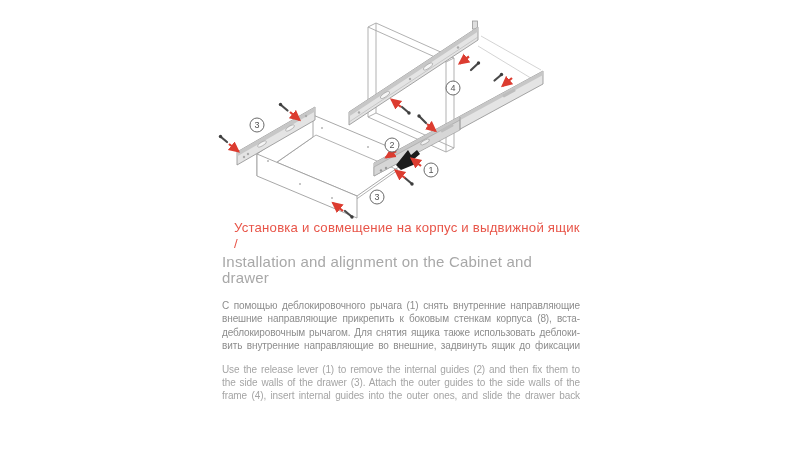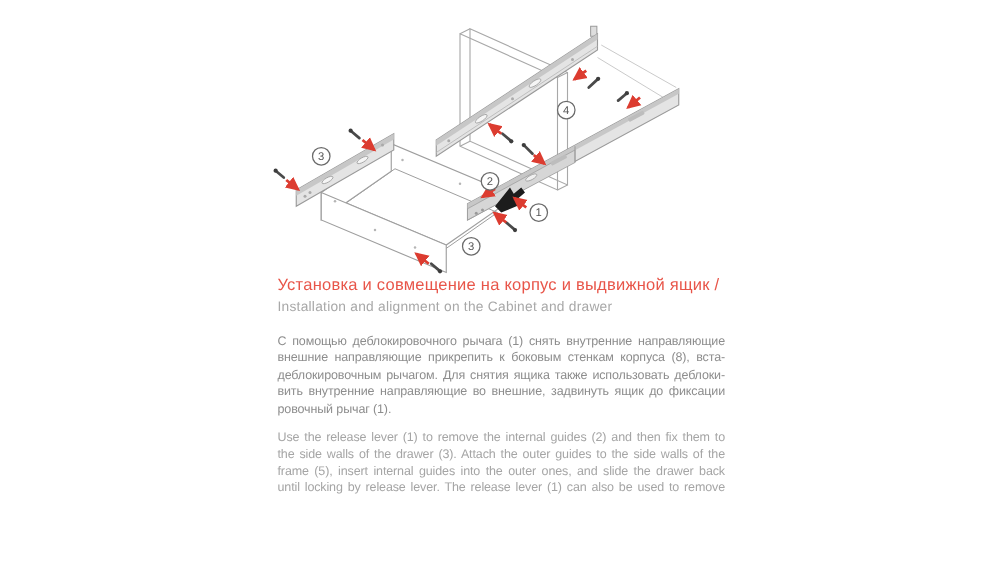--- a/index.html
+++ b/index.html
@@ -4,24 +4,24 @@
 <style>
   html,body { margin:0; padding:0; background:#ffffff; }
   .page {
     position:relative; width:800px; height:450px; background:#ffffff;
     overflow:hidden; font-family:"Liberation Sans", sans-serif;
   }
   .diagram { position:absolute; left:0; top:0; }
   .textblock { position:absolute; left:222px; top:220px; width:358px; }
   .title-ru {
     font-size:13.2px; line-height:16px; color:#e85549;
-    letter-spacing:0.2px; margin:0 0 2px 0; font-weight:400;
+    letter-spacing:0.2px; margin:0 0 2px 12px; font-weight:400;
   }
   .title-en {
-    font-size:11px; line-height:16px; color:#a8a8a8;
+    font-size:15px; line-height:16px; color:#a8a8a8;
     letter-spacing:0.2px; margin:0 0 13px 0; font-weight:400;
   }
   .para { font-size:10px; line-height:13.4px; letter-spacing:-0.1px; }
   .para-ru { color:#8d8d8d; margin-bottom:10px; }
   .para-en { color:#a5a5a5; }
   .tline { text-align:justify; text-align-last:justify; white-space:normal; }
   .tline.last { text-align-last:left; }
 </style>
 </head>
 <body>
@@ -166,23 +166,21 @@
   </svg>
 
   <div class="textblock">
     <div class="title-ru">Установка и совмещение на корпус и выдвижной ящик /</div>
     <div class="title-en">Installation and alignment on the Cabinet and drawer</div>
     <div class="para para-ru">
         <div class="tline">С помощью деблокировочного рычага (1) снять внутренние направляющие</div>
         <div class="tline">внешние направляющие прикрепить к боковым стенкам корпуса (8), вста-</div>
         <div class="tline">деблокировочным рычагом. Для снятия ящика также использовать деблоки-</div>
         <div class="tline">вить внутренние направляющие во внешние, задвинуть ящик до фиксации</div>
-        <div class="tline last">ровочный рычаг (1).</div>
       </div>
     <div class="para para-en">
         <div class="tline">Use the release lever (1) to remove the internal guides (2) and then fix them to</div>
         <div class="tline">the side walls of the drawer (3). Attach the outer guides to the side walls of the</div>
-        <div class="tline">frame (5), insert internal guides into the outer ones, and slide the drawer back</div>
-        <div class="tline">until locking by release lever. The release lever (1) can also be used to remove</div>
+        <div class="tline">frame (4), insert internal guides into the outer ones, and slide the drawer back</div>
       </div>
   </div>
 
 </div>
 
 </body></html>

